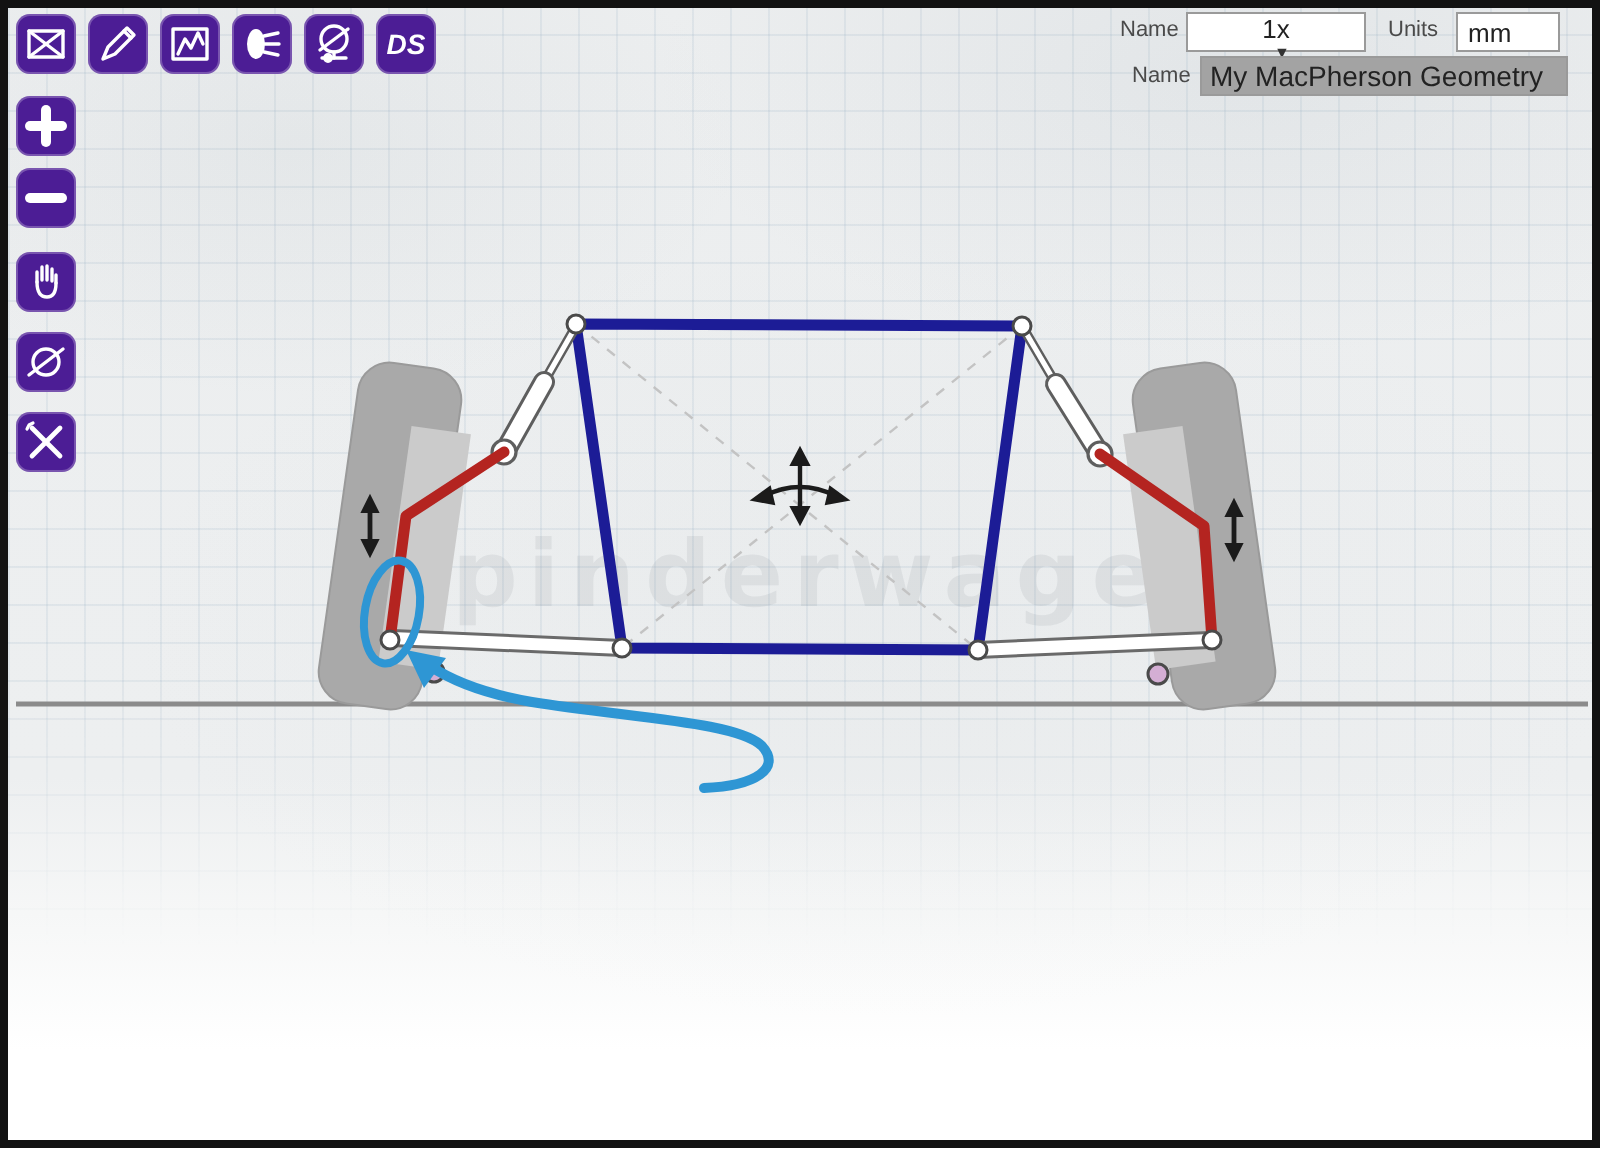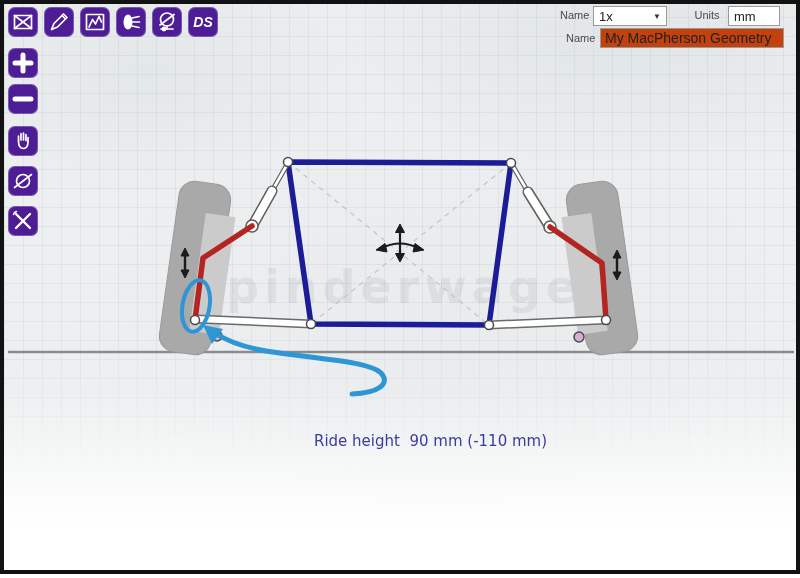--- a/index.html
+++ b/index.html
@@ -26,21 +26,21 @@
         display:flex;align-items:center;justify-content:center;cursor:pointer;
         box-shadow:0 0 0 1px rgba(255,255,255,0.25) inset;}
   .tbtn svg{stroke:#fff;fill:none;stroke-width:1.7;stroke-linecap:round;stroke-linejoin:round;}
   .ds-text{color:#fff;font-style:italic;font-weight:bold;font-size:14px;letter-spacing:0;}
   
   .lbl{position:absolute;font-size:11px;color:#4a4a4a;}
   .selbox{position:absolute;height:20px;background:#fff;border:1px solid #9a9a9a;
           display:flex;align-items:center;justify-content:space-between;
           padding:0 5px;font-size:13px;color:#222;cursor:pointer;box-sizing:border-box;}
   .caret{font-size:8px;color:#333;margin-left:6px;}
-  .namebox{position:absolute;height:20px;background:#c2410c;border:1px solid #9a9a9a;
+  .namebox{position:absolute;height:20px;background:#a3a3a3;border:1px solid #9a9a9a;
            font-size:14px;color:#222;padding:0 4px;box-sizing:border-box;
            font-family:"Liberation Sans",sans-serif;}
   
   .watermark{position:absolute;left:222px;top:256px;font-size:46px;font-weight:bold;
              letter-spacing:5px;color:rgba(95,105,115,0.10);pointer-events:none;
              font-family:"DejaVu Sans",sans-serif;}
   .annotation{position:absolute;left:108px;top:377px;font-size:17px;color:#2f2f2f;}
   .ride-height{position:absolute;left:310px;top:428px;font-size:15px;color:#3c3ca0;
                white-space:pre;font-family:"DejaVu Sans",sans-serif;}
   svg.geom{position:absolute;left:0;top:0;z-index:5;}
@@ -129,21 +129,20 @@
       <line x1="617" y1="257" x2="617" y2="273" stroke-width="2.4"></line>
       <polygon points="617,250 613,258 621,258"></polygon>
       <polygon points="617,280 613,272 621,272"></polygon>
     </g>
 
     <ellipse cx="196" cy="306" rx="13.5" ry="26" fill="none" stroke="#2e96d4" stroke-width="4" transform="rotate(10 196 306)"></ellipse>
     <path d="M352,394 C378,393 391,384 381,373 C369,361 316,359 266,351 C243,347 227,341 215,333" fill="none" stroke="#2e96d4" stroke-width="5" stroke-linecap="round"></path>
     <polygon points="203,325 223,329 212,344" fill="#2e96d4"></polygon>
   </svg>
 
-  <div class="ride-height">Ride height  90 mm (-110 mm)</div>
 </div>
 
 <div class="tbtn" style="left:8px;top:7px;">
   <svg width="24" height="24" viewBox="0 0 24 24">
     <rect x="3.5" y="5.5" width="17" height="13"></rect>
     <line x1="3.5" y1="5.5" x2="20.5" y2="18.5"></line>
     <line x1="20.5" y1="5.5" x2="3.5" y2="18.5"></line>
   </svg>
 </div>
 <div class="tbtn" style="left:44px;top:7px;">
@@ -204,25 +203,25 @@
 </div>
 <div class="tbtn" style="left:8px;top:206px;">
   <svg width="24" height="24" viewBox="0 0 24 24">
     <line x1="5" y1="5" x2="19" y2="19" stroke-width="2.4"></line>
     <line x1="19" y1="5" x2="5" y2="19" stroke-width="2.4"></line>
     <path d="M3.5 3.5 l2 -1 M3.5 3.5 l-1 2" stroke-width="1.6"></path>
   </svg>
 </div>
 
 <span class="lbl" style="left:560px;top:9px;width:28px;text-align:right;position:absolute;">Name</span>
-<div class="selbox" style="left:593px;top:6px;width:74px;">
+<div class="selbox" style="left:593px;top:6px;width:90px;flex-direction:column;">
   <span>1x</span>
   <span class="caret">▼</span>
 </div>
-<span class="lbl" style="left:694px;top:9px;width:26px;text-align:center;position:absolute;">Units</span>
+<span class="lbl" style="left:694px;top:9px;width:26px;text-align:left;position:absolute;">Units</span>
 <div class="selbox" style="left:728px;top:6px;width:52px;gap:47px;">
   <span>mm</span>
   <span class="caret">▼</span>
 </div>
 <span class="lbl" style="left:566px;top:32px;width:30px;text-align:left;position:absolute;font-size:11px;">Name</span>
 <input class="namebox" style="left: 600px; top: 28px; width: 184px;" type="text" value="My MacPherson Geometry">
 
 <div class="frame"></div>
 
 </body></html>

